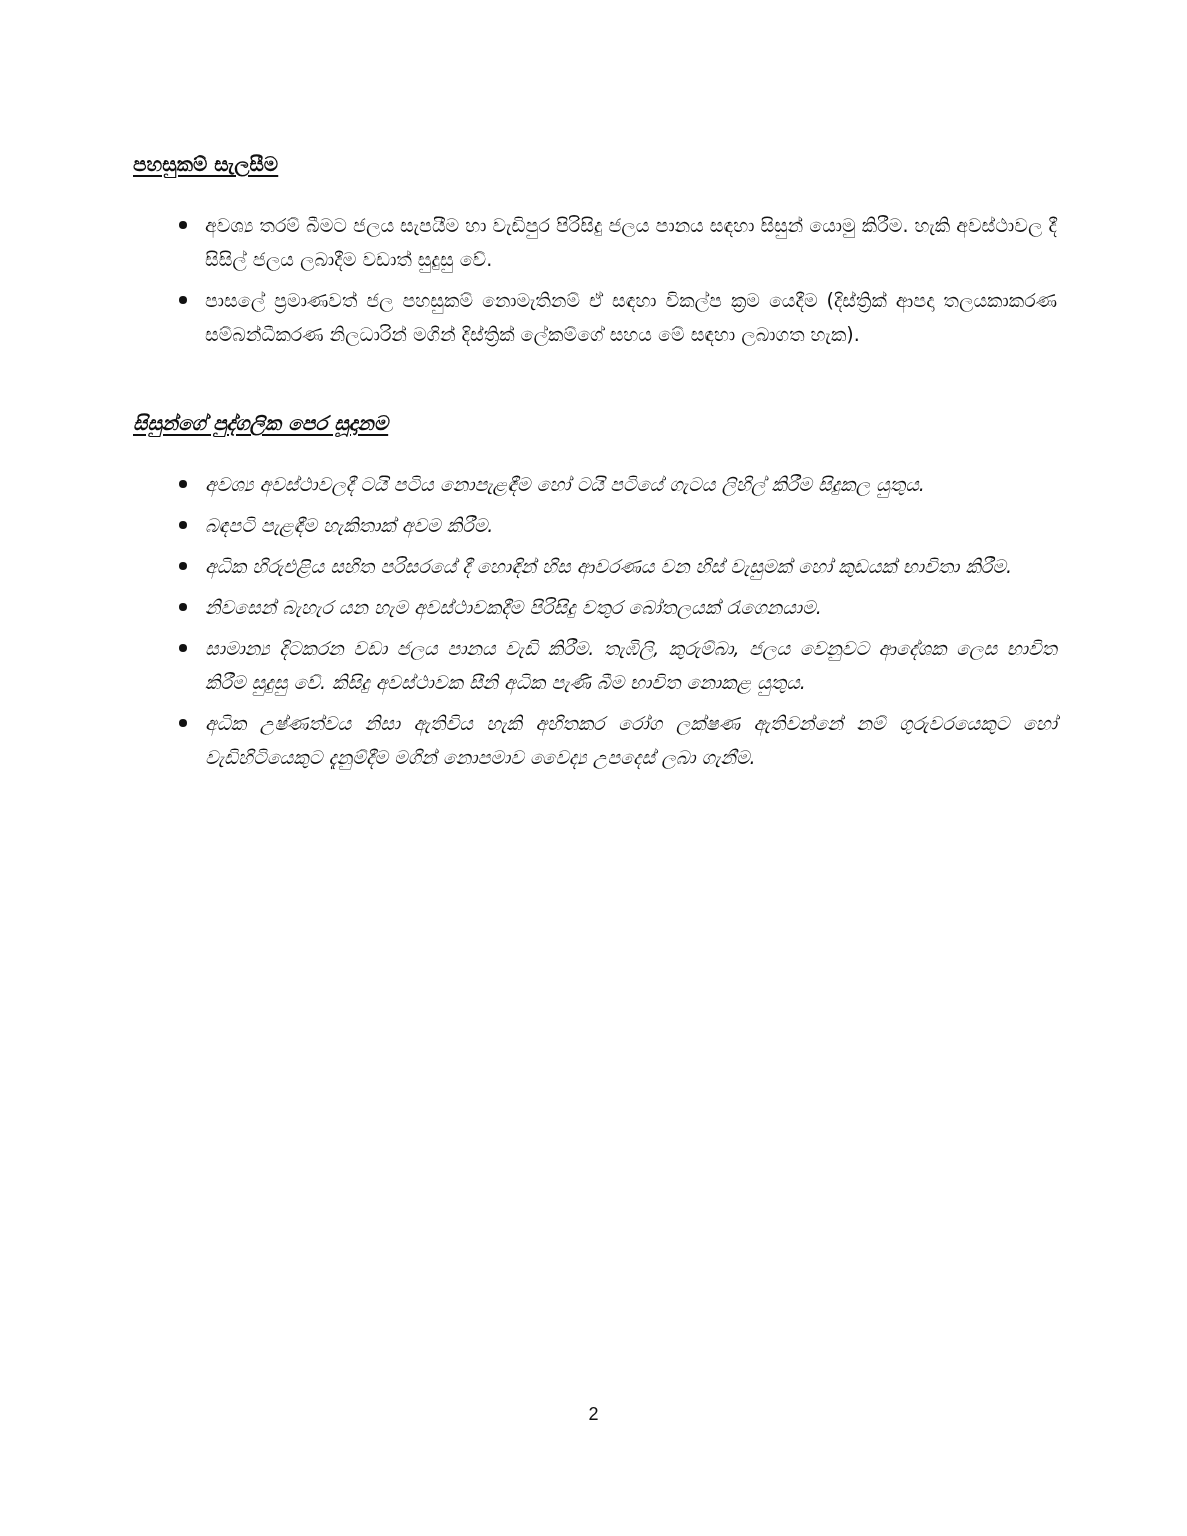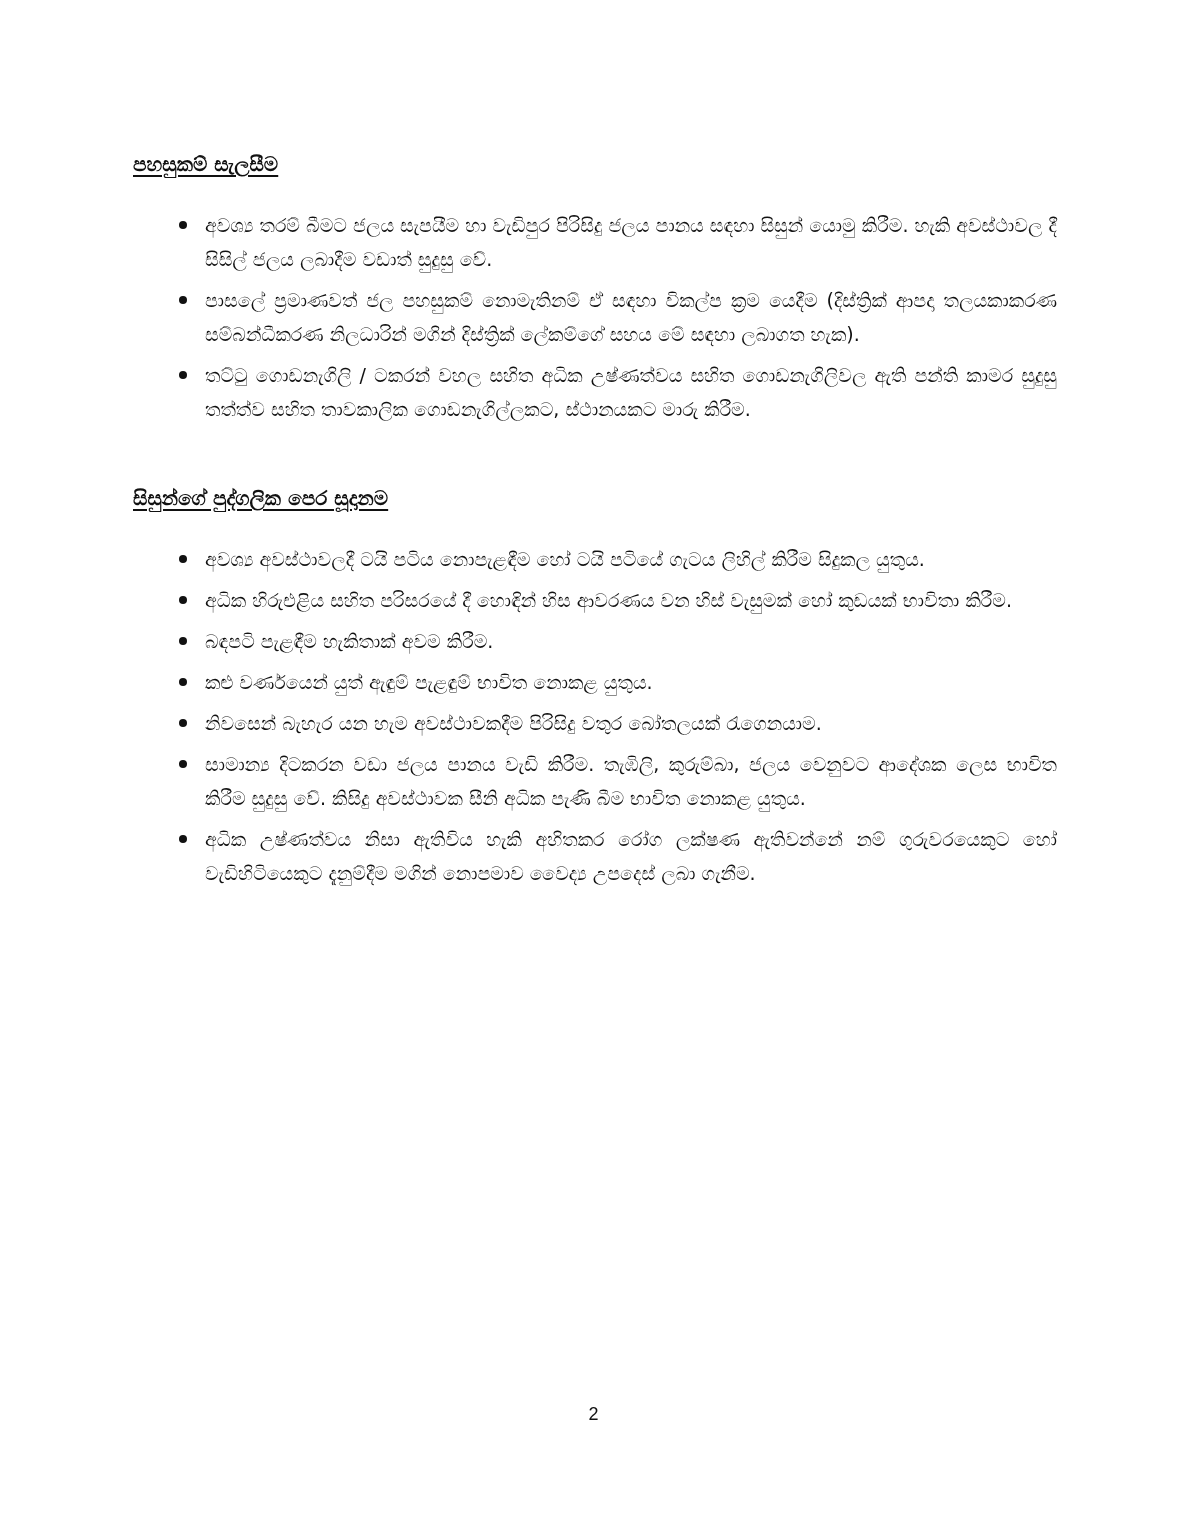--- a/index.html
+++ b/index.html
@@ -50,20 +50,21 @@
     position: absolute;
     left: 46px;
     top: 13px;
     width: 8px;
     height: 8px;
     border-radius: 50%;
     background: #111111;
   }
   .section + .section {
     margin-top: 58px;
+    font-style: italic;
   }
   .section .bullet-list {
     margin-top: 26px;
   }
   .page-number {
     position: absolute;
     left: 0;
     right: 0;
     top: 1404px;
     text-align: center;
@@ -76,31 +77,29 @@
 <body>
 
 <div class="page">
   <div class="content">
 
     <div class="section">
       <h2 class="section-heading">පහසුකම් සැලසීම</h2>
       <ul class="bullet-list">
         <li>අවශ්‍ය තරම් බීමට ජලය සැපයීම හා වැඩිපුර පිරිසිදු ජලය පානය සඳහා සිසුන් යොමු කිරීම. හැකි අවස්ථාවල දී  සිසිල් ජලය ලබාදීම වඩාත් සුදුසු වේ.</li>
         <li>පාසලේ ප්‍රමාණවත් ජල පහසුකම් නොමැතිනම් ඒ සඳහා විකල්ප ක්‍රම යෙදීම (දිස්ත්‍රික් ආපදා තලයකාකරණ සම්බන්ධීකරණ නිලධාරින් මගින් දිස්ත්‍රික් ලේකම්ගේ සහය මේ සඳහා ලබාගත හැක).</li>
-        <li>තට්ටු ගොඩනැගිලි / ටකරන් වහල සහිත අධික උෂ්ණත්වය සහිත ගොඩනැගිලිවල ඇති පන්ති කාමර සුදුසු තත්ත්ව සහිත තාවකාලික ගොඩනැගිල්ලකට, ස්ථානයකට මාරු කිරීම.</li>
       </ul>
     </div>
 
     <div class="section">
       <h2 class="section-heading">සිසුන්ගේ පුද්ගලික පෙර සූදානම</h2>
       <ul class="bullet-list">
         <li>අවශ්‍ය අවස්ථාවලදී ටයි පටිය නොපැළඳීම හෝ ටයි පටියේ ගැටය ලිහිල් කිරීම සිදුකල යුතුය.</li>
+        <li>බඳපටි පැළඳීම හැකිතාක් අවම කිරීම.</li>
         <li>අධික හිරුඑළිය සහිත පරිසරයේ දී හොඳින් හිස ආවරණය වන හිස් වැසුමක් හෝ කුඩයක් භාවිතා කිරීම.</li>
-        <li>බඳපටි පැළඳීම හැකිතාක් අවම කිරීම.</li>
-        <li>කළු වර්ණයෙන් යුත් ඇඳුම් පැළඳුම් භාවිත නොකළ යුතුය.</li>
         <li>නිවසෙන් බැහැර යන හැම අවස්ථාවකදීම පිරිසිදු වතුර බෝතලයක් රැගෙනයාම.</li>
         <li>සාමාන්‍ය දිටකරන වඩා ජලය පානය වැඩි කිරීම. තැඹිලි, කුරුම්බා, ජලය වෙනුවට ආදේශක ලෙස භාවිත කිරීම සුදුසු වේ. කිසිදු අවස්ථාවක සීනි අධික පැණි බීම භාවිත නොකළ යුතුය.</li>
         <li>අධික උෂ්ණත්වය නිසා ඇතිවිය හැකි අහිතකර රෝග ලක්ෂණ ඇතිවන්නේ නම් ගුරුවරයෙකුට හෝ වැඩිහිටියෙකුට දැනුම්දීම මගින් නොපමාව වෛද්‍ය උපදෙස් ලබා ගැනීම.</li>
       </ul>
     </div>
 
   </div>
 
   <div class="page-number">2</div>
 </div>

